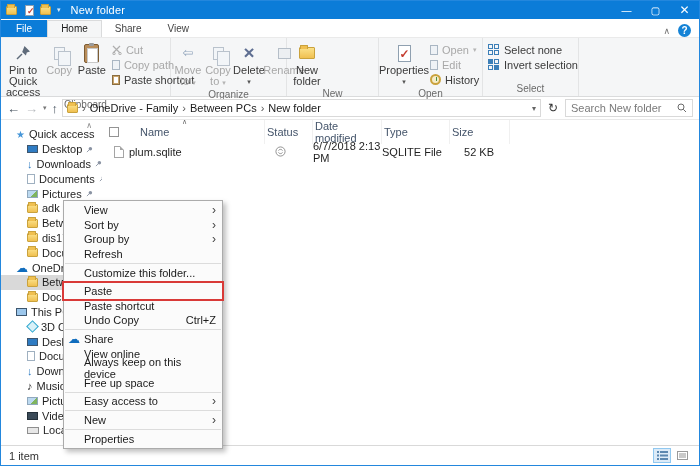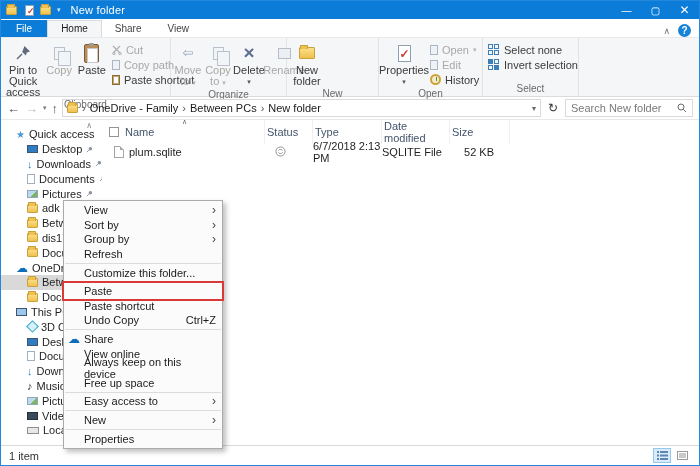--- a/index.html
+++ b/index.html
@@ -96,21 +96,21 @@
   .s-video { width:11px; height:8px; background:#3a4a58; border:1px solid #24303a; flex:none; }
   .s-3d { width:9px; height:9px; border:1px solid #31a8cf; background:#d8f1f8; transform:rotate(45deg); flex:none; margin-left:1px; }
   .s-disk { width:12px; height:7px; background:#e7e7e7; border:1px solid #8e8e8e; flex:none; }
   .s-pin { margin-left:auto; margin-right:11px; flex:none; }
   .side-scroll-up { position:absolute; top:1px; right:10px; color:#8a8a8a; font-size:8px; }
   .side-scroll-dn { position:absolute; bottom:0px; right:10px; color:#8a8a8a; font-size:8px; }
 
   .content { flex:1; padding-top:0; }
   .cols-head { display:grid; grid-template-columns:163px 48px 69px 68px 60px; height:18px; align-items:center; font-size:11px; color:#44546a; }
   .cols-head .cell { border-right:1px solid #f0f0f0; height:100%; display:flex; align-items:center; padding-left:2px; position:relative; }
-  .name-head { gap:6px; }
+  .name-head { gap:21px; }
   .checkbox { width:10px; height:10px; border:1px solid #949494; background:#fff; margin-left:5px; flex:none; }
   .sort-caret { position:absolute; left:80px; top:-2px; font-size:7px; color:#666; }
   .filerow { display:grid; grid-template-columns:163px 48px 69px 68px 60px; height:17px; align-items:center; font-size:11px; color:#1f1f1f; margin-top:2px; }
   .fname { display:flex; align-items:center; gap:5px; padding-left:12px; }
   .f-page { position:relative; width:10px; height:12px; background:#fff; border:1px solid #a5a5a5; flex:none; }
   .f-page::before { content:""; position:absolute; right:-1px; top:-1px; border:2px solid #fff; border-left-color:#a5a5a5; border-bottom-color:#a5a5a5; }
   .fsize { text-align:right; padding-right:16px; }
 
   
   .ctxmenu { position:absolute; left:62px; top:199px; width:160px; background:#fbfbfb; border:1px solid #ababab; box-shadow:3px 3px 5px rgba(0,0,0,.25); padding:2px 0; z-index:50; font-size:11px; color:#1a1a1a; }
@@ -443,22 +443,22 @@
     </div>
 
     <div class="content">
       <div class="cols-head">
         <span class="cell name-head">
           <span class="checkbox"></span>
           <span>Name</span>
           <span class="sort-caret">∧</span>
         </span>
         <span class="cell">Status</span>
+        <span class="cell">Date modified</span>
         <span class="cell">Type</span>
-        <span class="cell">Date modified</span>
         <span class="cell">Size</span>
       </div>
       <div class="filerow">
         <span class="fname">
           <span class="f-page"></span>
           <span>plum.sqlite</span>
         </span>
         <span style="padding-left:10px">
           <svg class="sync-ico" width="11" height="11" viewBox="0 0 12 12">
               <circle cx="6" cy="6" r="5" fill="none" stroke="#8a8a8a"></circle>

